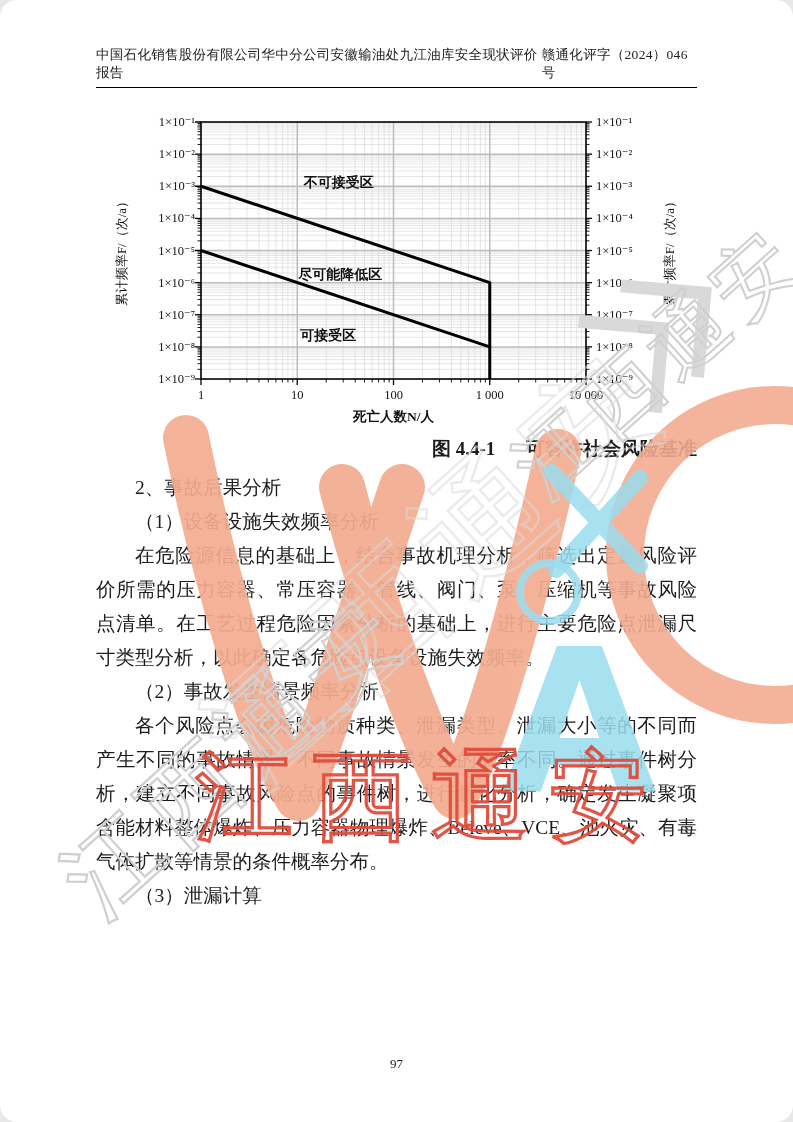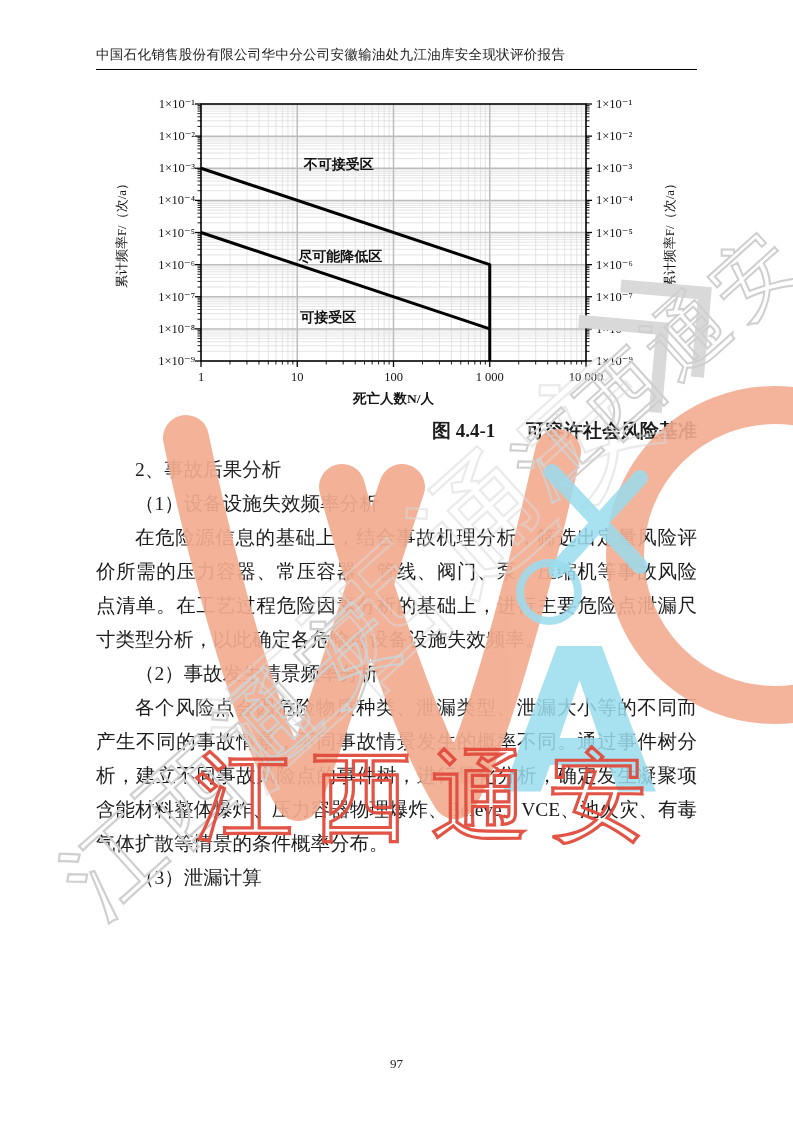--- a/index.html
+++ b/index.html
@@ -4,20 +4,21 @@
 <style>
   html,body { margin:0; padding:0; background:#e8e8e8; }
   .page {
     position:relative;
     width:793px; height:1122px;
     margin:0 auto;
     background:#ffffff;
     overflow:hidden;
     font-family:"Liberation Serif","DejaVu Serif",serif;
     color:#1c1c1c;
+    border-radius:17px;
   }
   .content { position:relative; z-index:1; padding:0 96px; }
   .header {
     margin-top:46px;
     display:flex; justify-content:space-between; align-items:flex-end;
     font-size:13.5px; letter-spacing:.3px;
     padding-bottom:5px;
     border-bottom:1.6px solid #000;
   }
   .chart-wrap { margin-top:26px; }
@@ -38,20 +39,21 @@
 </style>
 </head>
 <body>
 
 <div class="page">
 
   <div class="content">
 
     <div class="header">
       <span>中国石化销售股份有限公司华中分公司安徽输油处九江油库安全现状评价报告</span>
+      <span>赣通化评字（2024）046 号</span>
     </div>
 
     <div class="chart-wrap">
       <svg id="fn-chart" width="600" height="315" viewBox="0 0 600 315">
           <line x1="133.9741370826582" y1="8" x2="133.9741370826582" y2="265" stroke="#dadada" stroke-width="0.7"></line>
           <line x1="150.9229207667675" y1="8" x2="150.9229207667675" y2="265" stroke="#dadada" stroke-width="0.7"></line>
           <line x1="162.94827416531638" y1="8" x2="162.94827416531638" y2="265" stroke="#dadada" stroke-width="0.7"></line>
           <line x1="172.2758629173418" y1="8" x2="172.2758629173418" y2="265" stroke="#dadada" stroke-width="0.7"></line>
           <line x1="179.8970578494257" y1="8" x2="179.8970578494257" y2="265" stroke="#dadada" stroke-width="0.7"></line>
           <line x1="186.3406863513722" y1="8" x2="186.3406863513722" y2="265" stroke="#dadada" stroke-width="0.7"></line>

